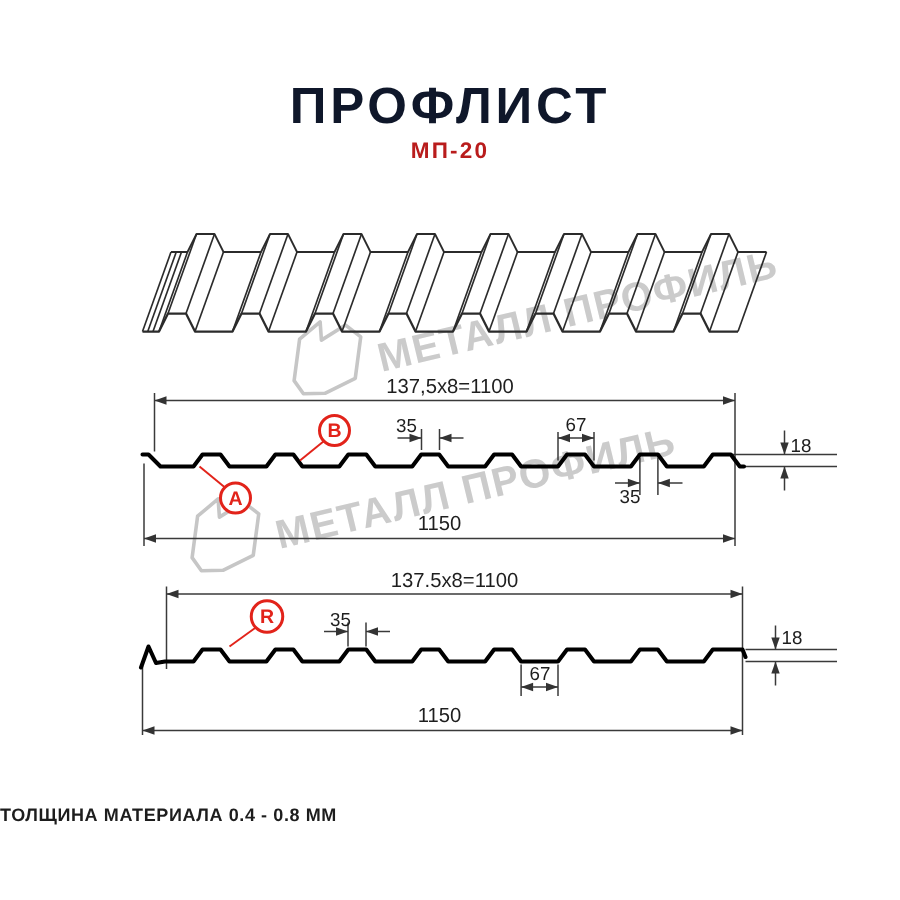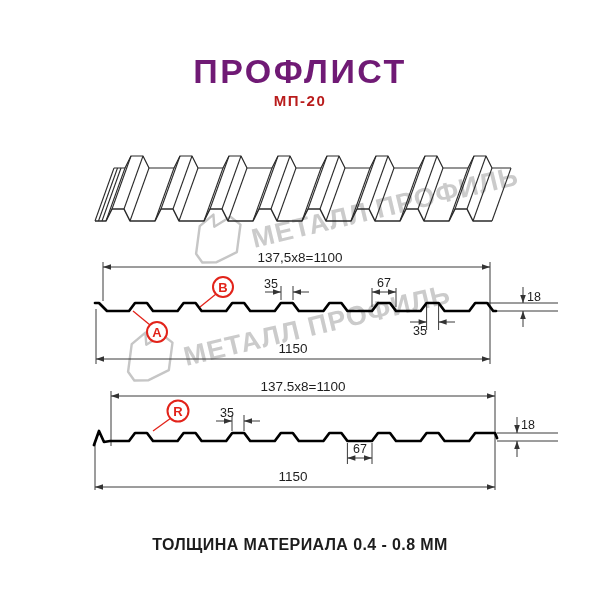--- a/index.html
+++ b/index.html
@@ -1,23 +1,23 @@
 <!DOCTYPE html>
 <html><head>
 <meta charset="utf-8">
 <style>
   html,body{margin:0;padding:0;background:#fff;}
   #page{position:relative;width:600px;height:600px;background:#ffffff;overflow:hidden;
         font-family:"Liberation Sans",sans-serif;}
   .title{position:absolute;top:52px;left:0;width:100%;text-align:center;
-         font-size:34px;font-weight:bold;letter-spacing:2.5px;color:#701a75;}
+         font-size:34px;font-weight:bold;letter-spacing:2.5px;color:#0f172a;}
   .model{position:absolute;top:92px;left:0;width:100%;text-align:center;
          font-size:15px;font-weight:bold;letter-spacing:1.5px;color:#b91c1c;}
-  .caption{position:absolute;top:536px;left:0;width:100%;text-align:center;
-         font-size:16px;font-weight:bold;letter-spacing:.4px;color:#1d1d1d;}
+  .caption{position:absolute;top:536px;left:0;width:100%;
+         font-size:12px;font-weight:bold;letter-spacing:.4px;color:#1d1d1d;}
   svg{position:absolute;left:0;top:0;}
   .thin{stroke:#3a3a3a;stroke-width:1;fill:none;}
   .profile{stroke:#000;stroke-width:2.7;fill:none;stroke-linejoin:round;stroke-linecap:round;}
   .arr{fill:#333;stroke:none;}
   .dim{font-size:12.5px;fill:#1e1e1e;}
   .dimbig{font-size:13.5px;fill:#1e1e1e;}
   .red{stroke:#e2231a;stroke-width:1.3;fill:none;}
   .redcirc{stroke:#e2231a;stroke-width:2;fill:#fff;}
   .redtxt{font-size:13px;font-weight:bold;fill:#e2231a;}
   .wm-text{font-size:27px;font-weight:bold;fill:#cbcbcb;letter-spacing:1px;}

